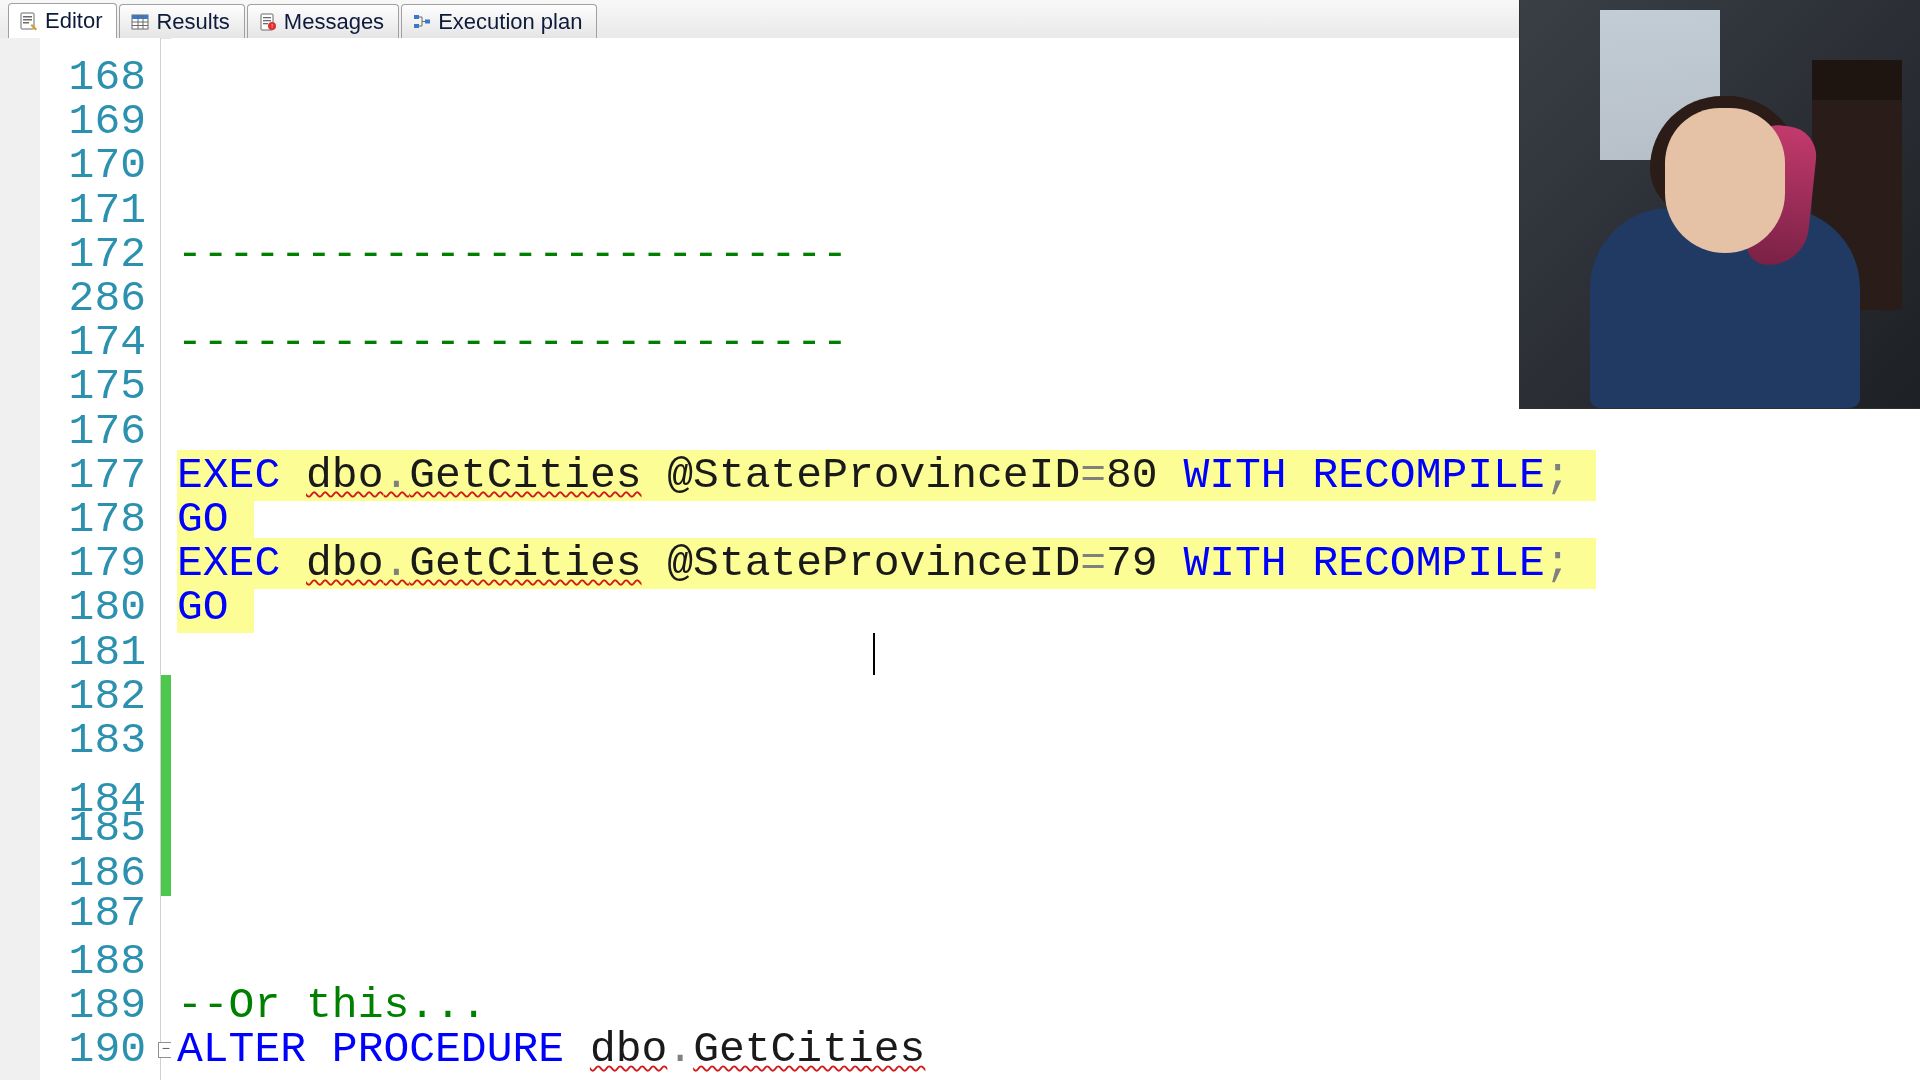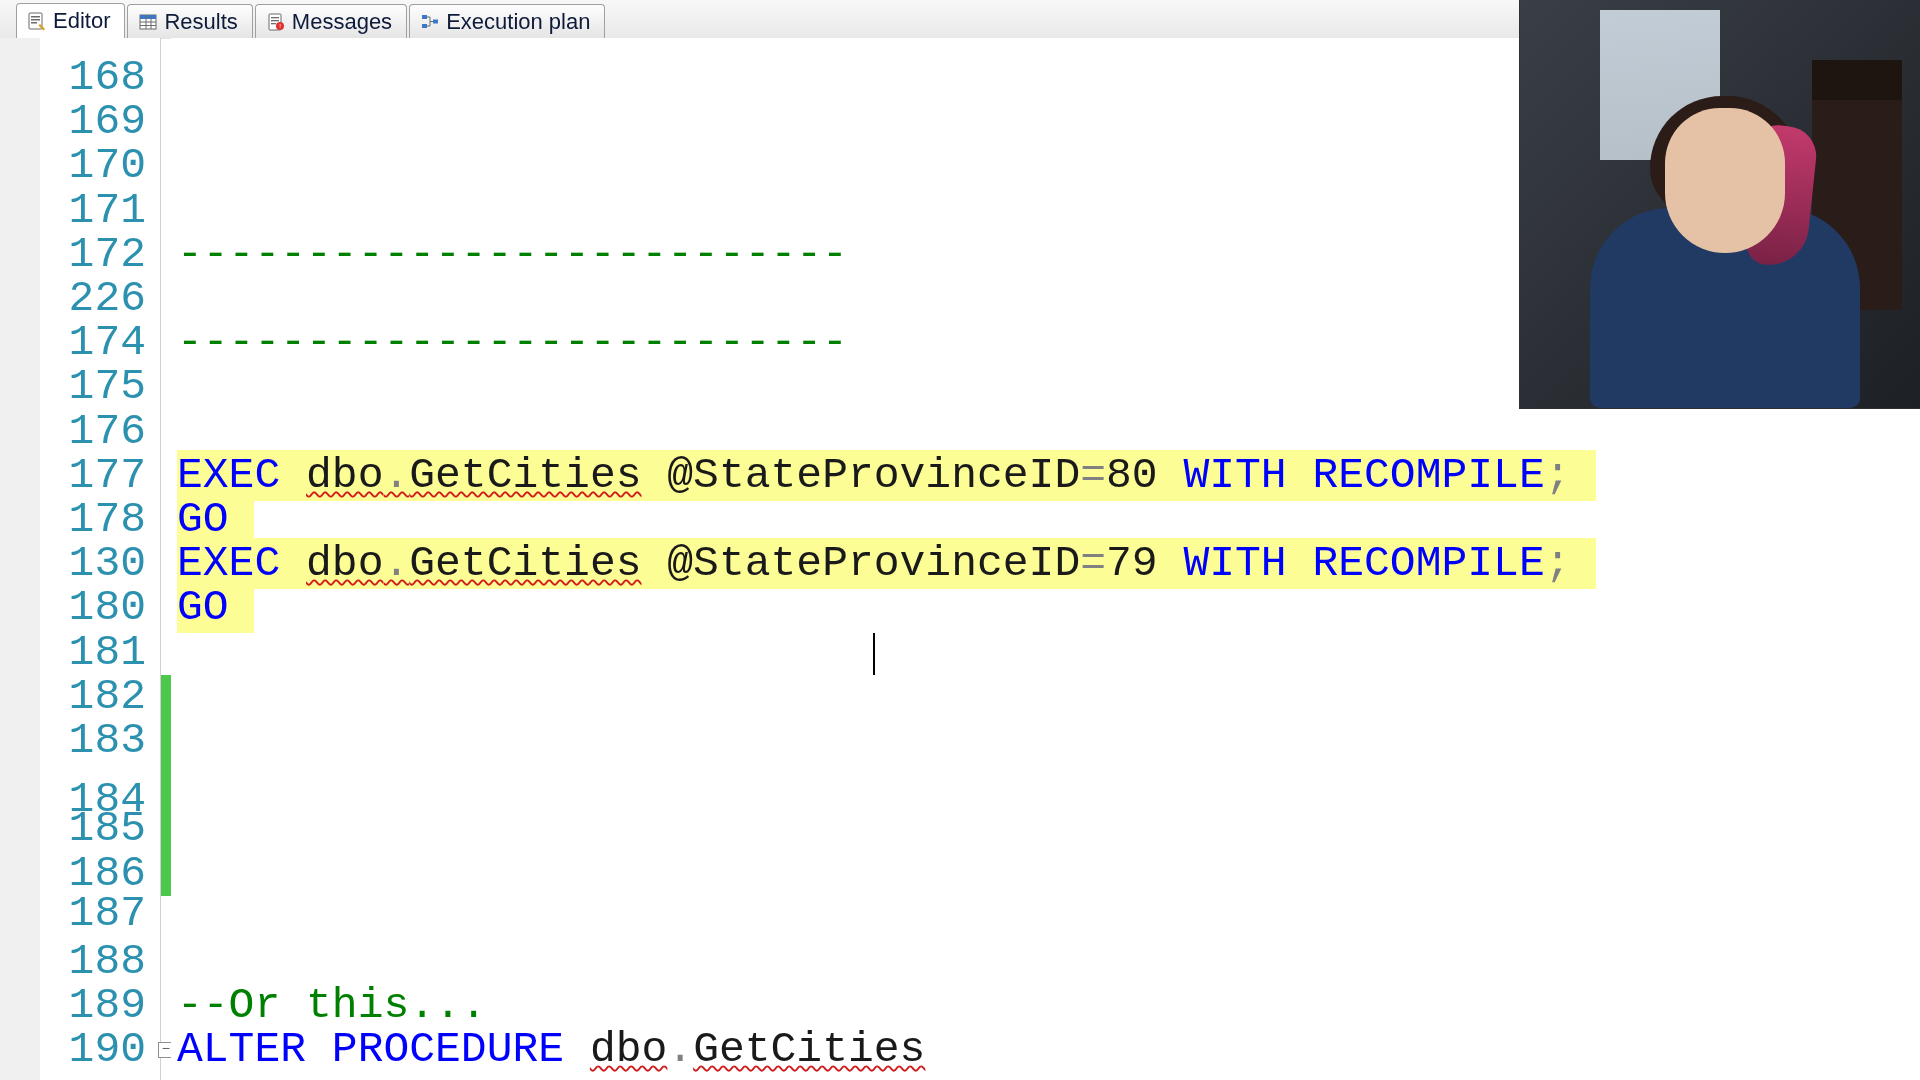--- a/index.html
+++ b/index.html
@@ -18,21 +18,21 @@
     background: #ffffff;
     box-sizing: border-box;
   }
   
   .tabbar {
     display: flex;
     align-items: flex-end;
     height: 38px;
     background: linear-gradient(to bottom, #f8f8f8 0%, #e9e9e9 100%);
     border-bottom: 1px solid #a0a0a0;
-    padding-left: 16px;
+    padding-left: 8px;
   }
   .tab {
     display: flex;
     align-items: center;
     gap: 6px;
     padding: 4px 14px 4px 10px;
     font-size: 22px;
     color: #0d1a3a;
     border: 1px solid #a0a0a0;
     border-bottom: none;
@@ -277,27 +277,27 @@
   </div>
 
   <div class="editor">
     <div class="left-margin"></div>
     <div class="gutter" id="gutter">
         <div class="ln" style="top: 18px;">168</div>
         <div class="ln" style="top: 62.2px;">169</div>
         <div class="ln" style="top: 106.4px;">170</div>
         <div class="ln" style="top: 150.6px;">171</div>
         <div class="ln" style="top: 194.8px;">172</div>
-        <div class="ln" style="top: 239px;">226</div>
+        <div class="ln" style="top: 239px;">286</div>
         <div class="ln" style="top: 283.2px;">174</div>
         <div class="ln" style="top: 327.4px;">175</div>
         <div class="ln" style="top: 371.6px;">176</div>
         <div class="ln" style="top: 415.8px;">177</div>
         <div class="ln" style="top: 460px;">178</div>
-        <div class="ln" style="top: 504.2px;">130</div>
+        <div class="ln" style="top: 504.2px;">179</div>
         <div class="ln" style="top: 548.4px;">180</div>
         <div class="ln" style="top: 592.6px;">181</div>
         <div class="ln" style="top: 636.8px;">182</div>
         <div class="ln" style="top: 681px;">183</div>
         <div class="ln" style="top: 725.2px; margin-top: 15px;">184</div>
         <div class="ln" style="top: 769.4px;">185</div>
         <div class="ln" style="top: 813.6px;">186</div>
         <div class="ln" style="top: 854px;">187</div>
         <div class="ln" style="top: 902px;">188</div>
         <div class="ln" style="top: 946.2px;">189</div>

